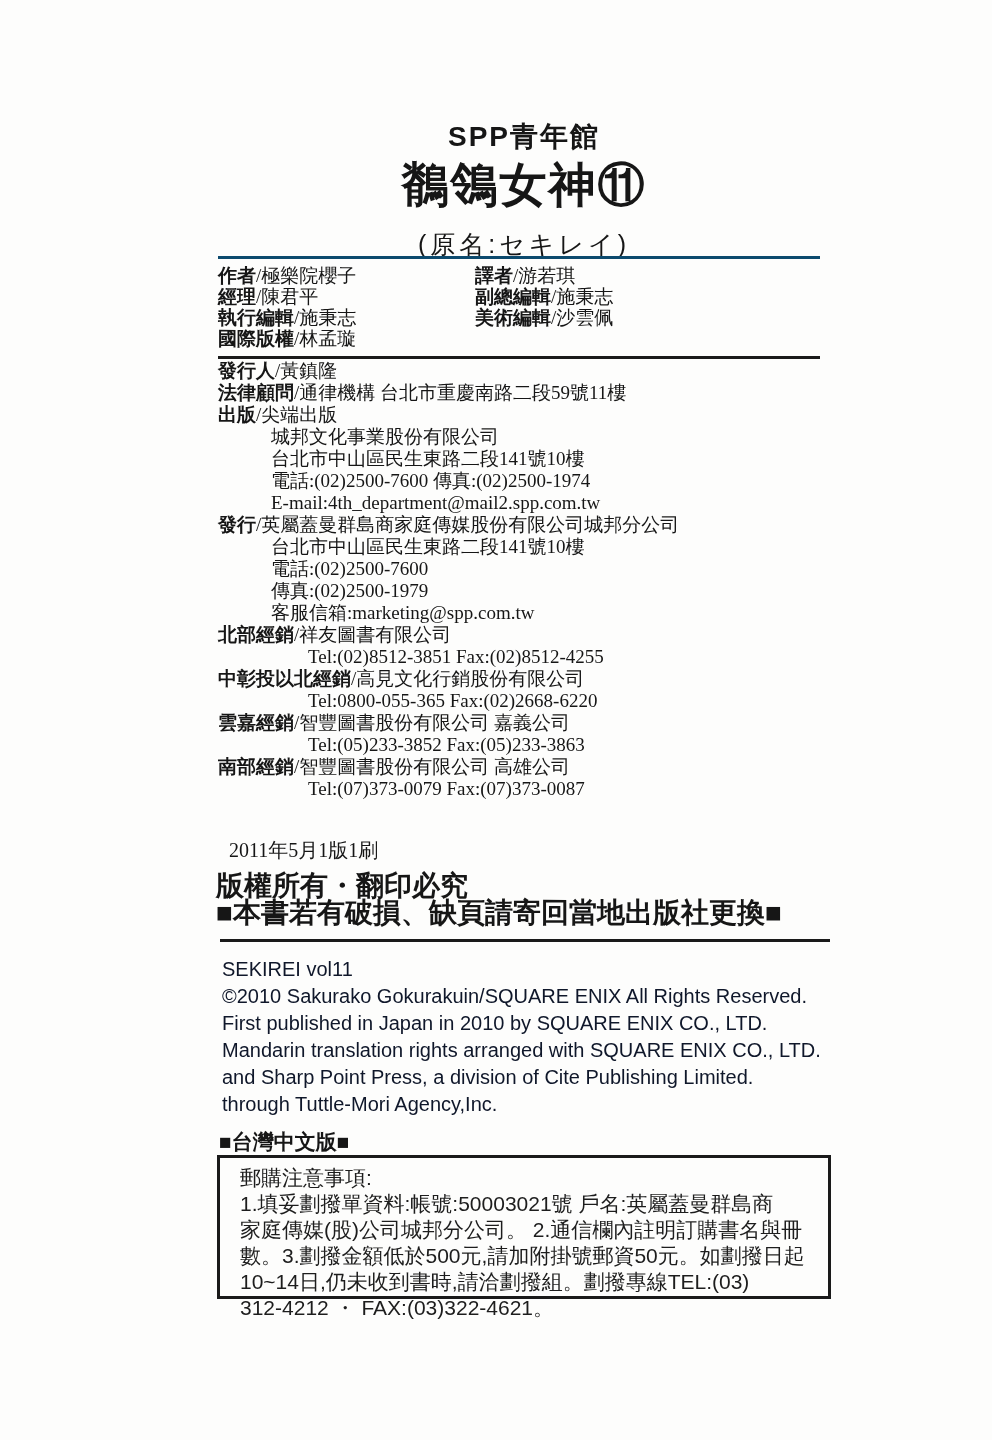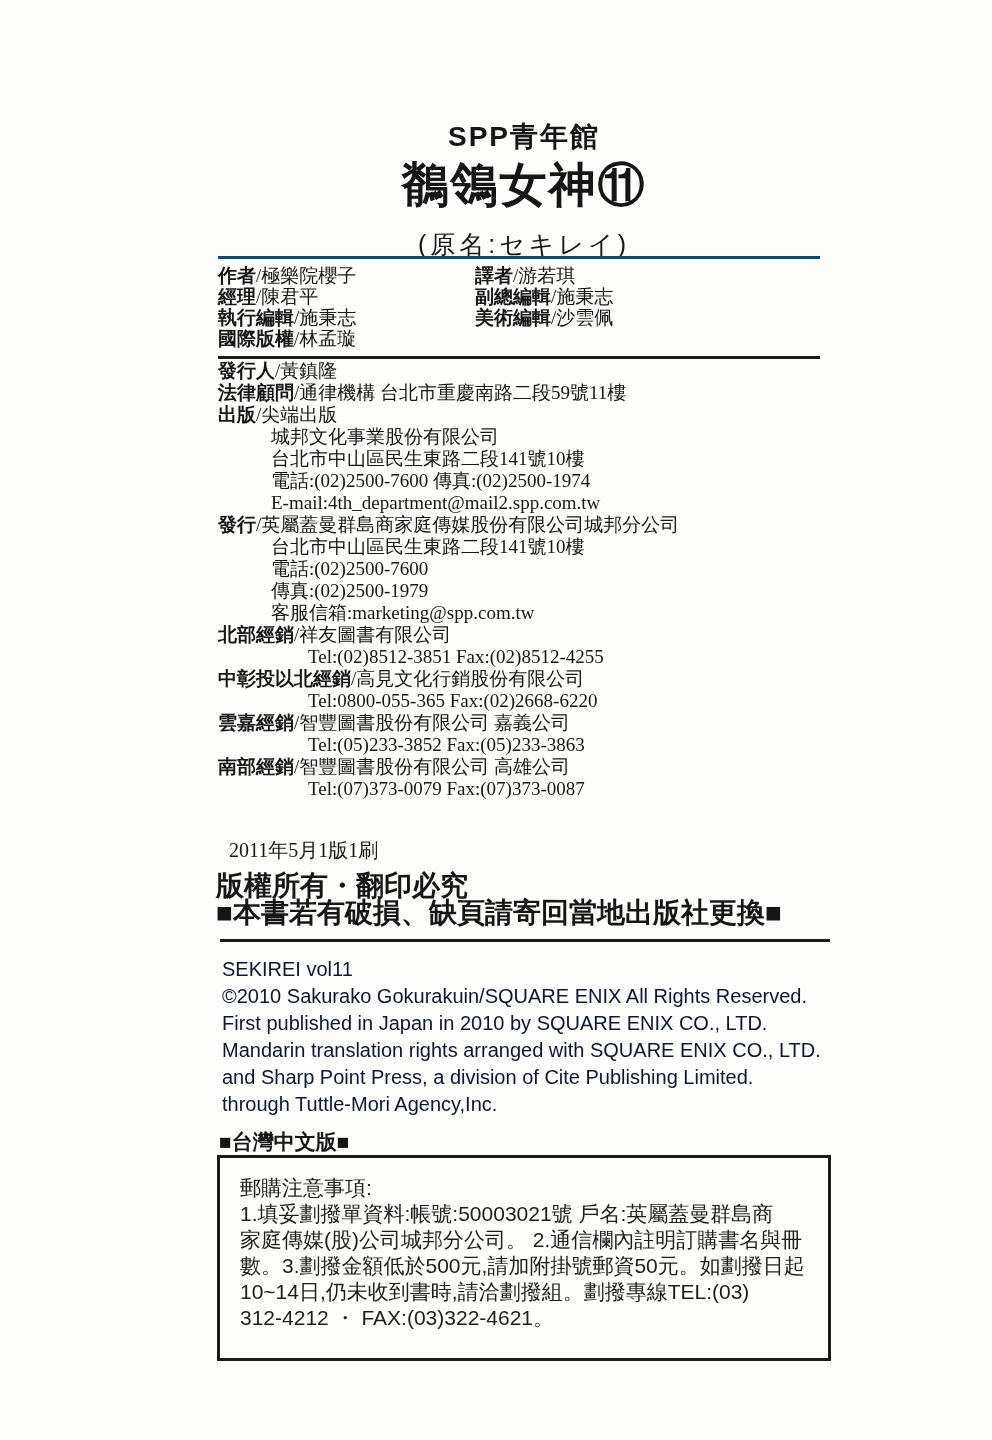--- a/index.html
+++ b/index.html
@@ -67,24 +67,24 @@
     font-size:20px; line-height:27px; color:#0f172a;
   }
 
   
   .taiwan-label {
     position:absolute; left:219px; top:1128px;
     font-family:"Liberation Sans", sans-serif;
     font-size:21px; font-weight:bold;
   }
   .mail-box {
-    position:absolute; left:217px; top:1155px; width:614px; height:206px;
+    position:absolute; left:217px; top:1155px; width:614px; height:144px;
     border:3px solid #1a1a1a;
     box-sizing:border-box;
-    padding:17px 18px 0 20px;
+    padding:7px 18px 0 20px;
     font-family:"Liberation Sans", sans-serif;
     font-size:21px; line-height:26px;
     color:#1d1d1d;
   }
 </style>
 </head>
 <body>
 
 <div class="page">
 

